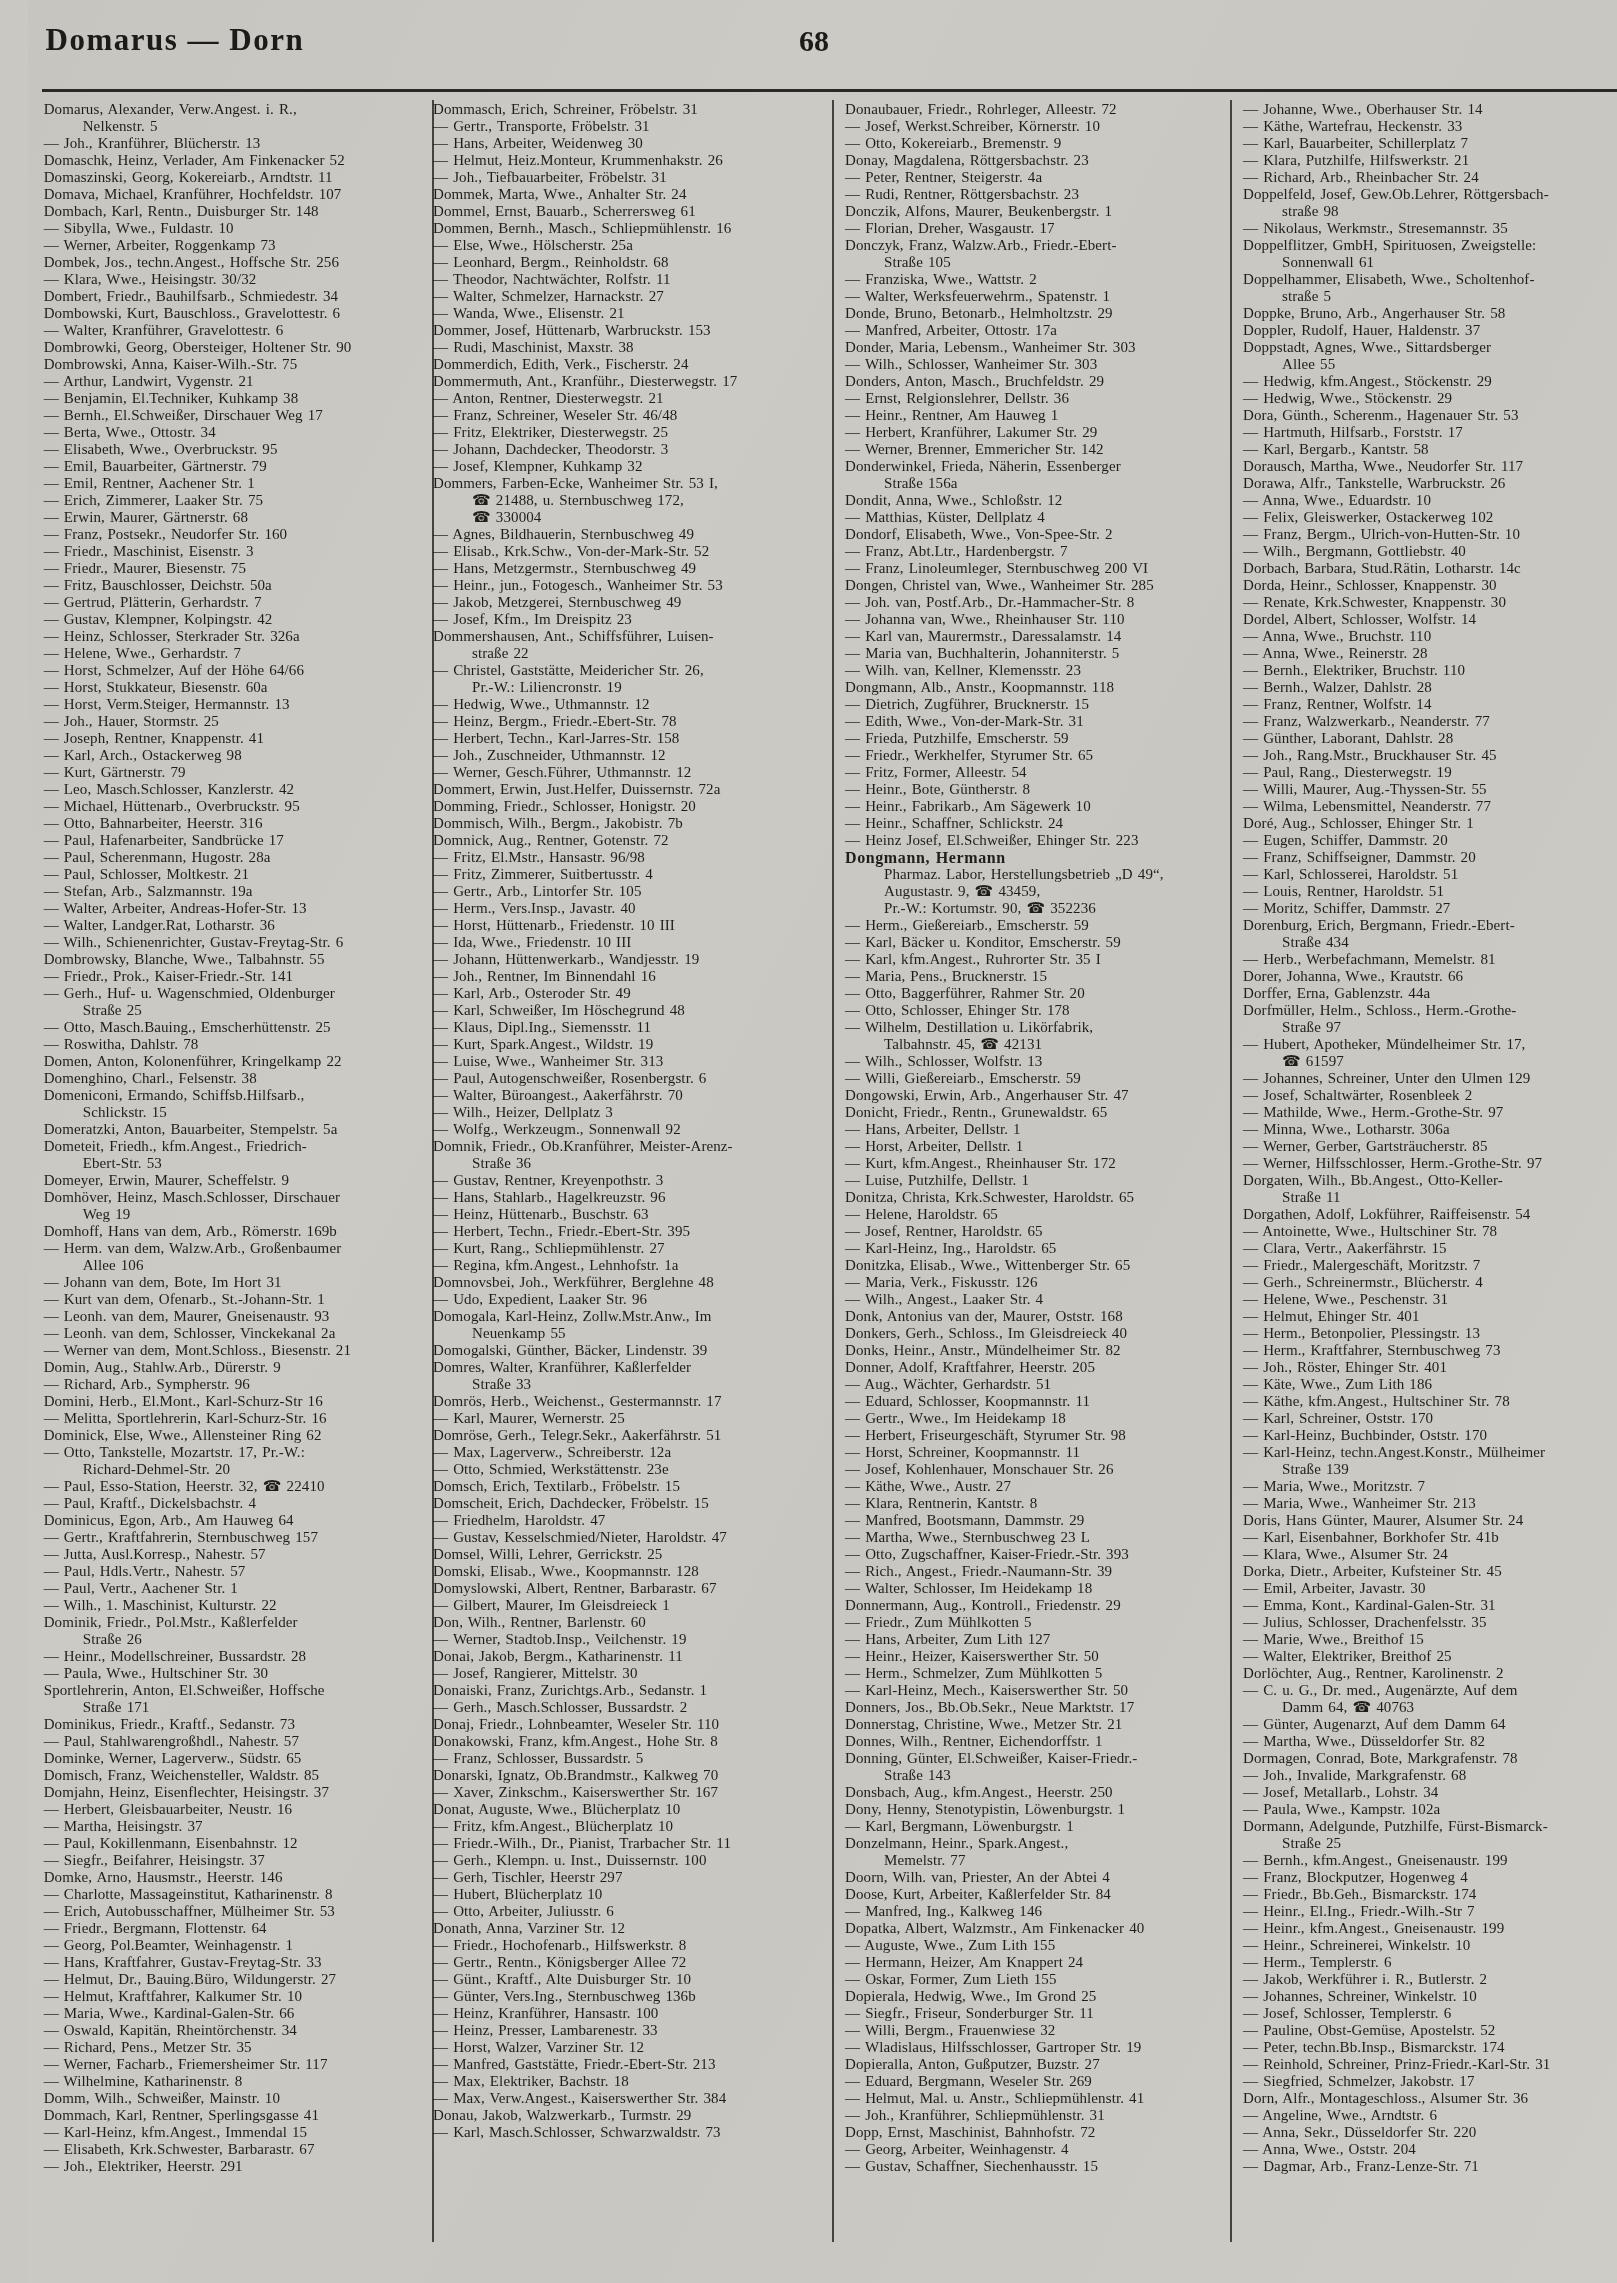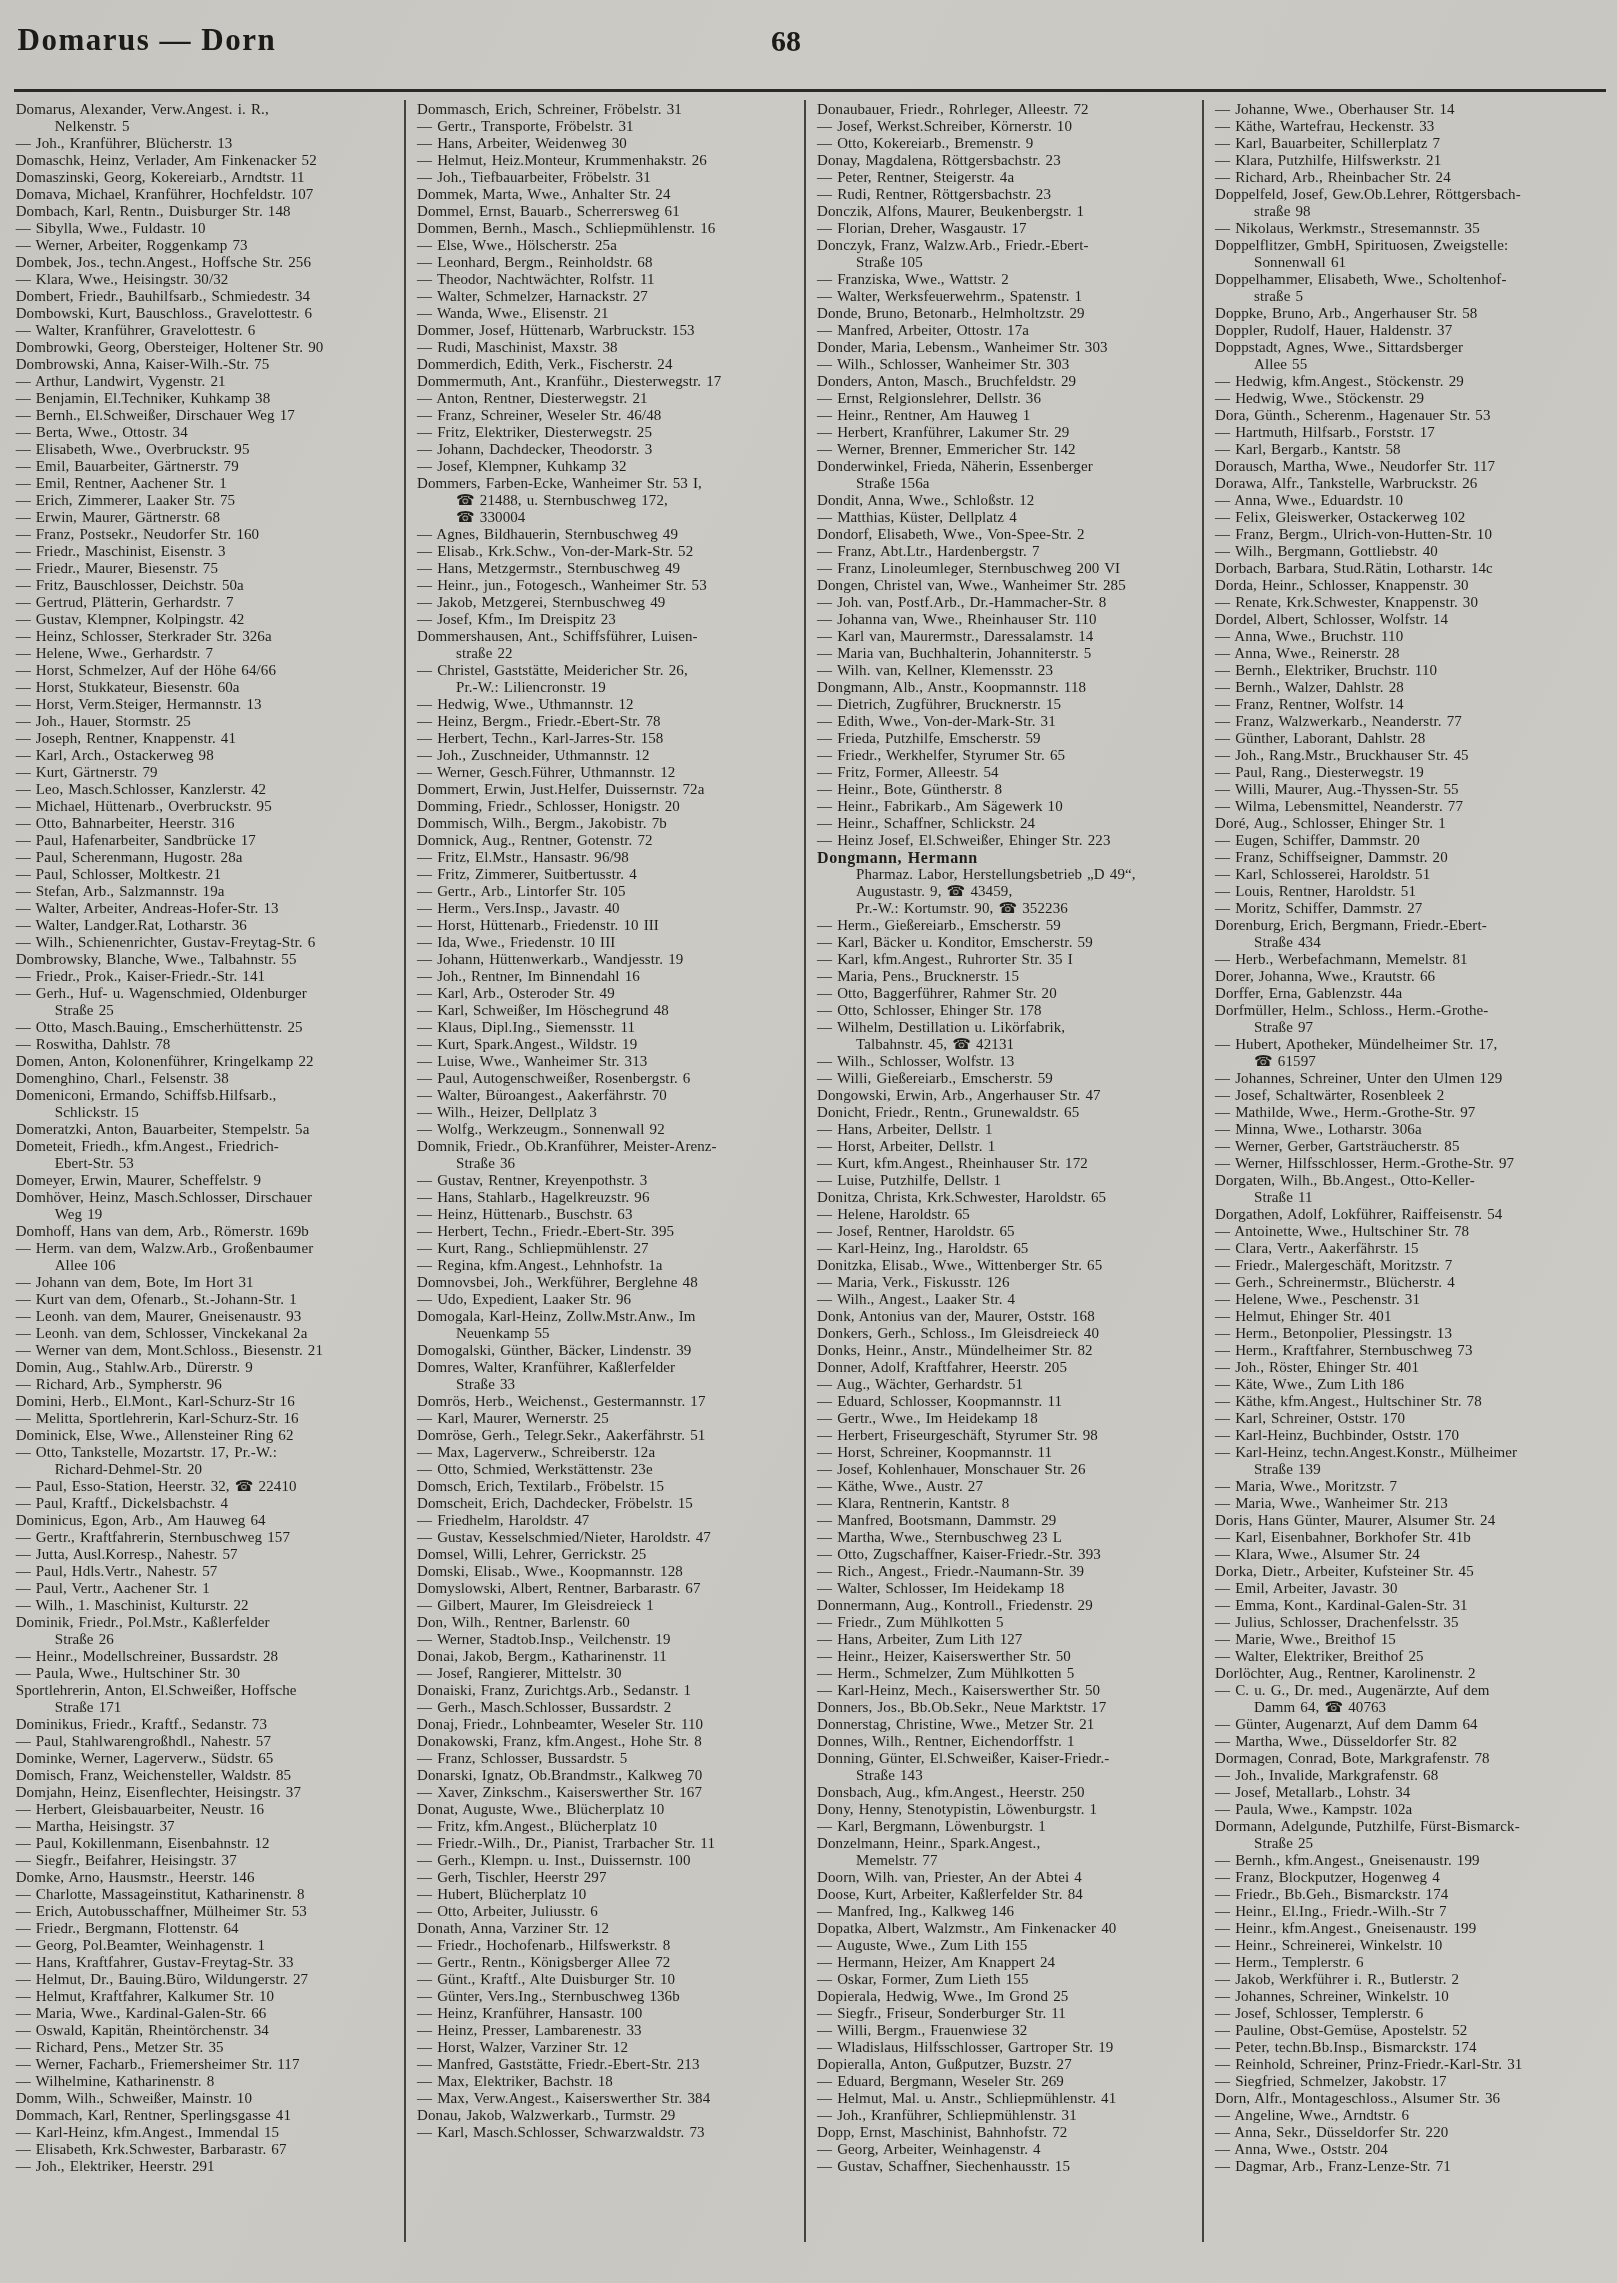--- a/index.html
+++ b/index.html
@@ -5,21 +5,21 @@
   html,body{margin:0;padding:0;}
   body{
     width:1617px;height:2284px;
     background:#c9c8c3;
     font-family:"Liberation Serif", serif;
     color:#211e1a;
     position:relative;
     overflow:hidden;
   }
   .page{position:absolute;inset:0;
-    background:linear-gradient(115deg,#c6c5c0 0%,#cbcac5 30%,#c8c7c2 60%,#cdccc7 100%);}
+    background:linear-gradient(115deg,#c6c5c0 0%,#cbcac5 30%,#c8c7c2 60%,#cdccc7 100%);margin-left:28px;}
   .hdr-title{
     position:absolute;left:17.6px;top:21.6px;
     font-size:31px;font-weight:bold;letter-spacing:1.5px;color:#1d1b17;
   }
   .hdr-page{
     position:absolute;left:747px;top:23.5px;width:78px;text-align:center;
     font-size:30px;font-weight:bold;color:#1d1b17;font-family:Liberation Serif, serif;
   }
   .hdr-rule{
     position:absolute;left:13.7px;top:89px;width:1592px;height:2.9px;
@@ -29,21 +29,21 @@
     position:absolute;top:100px;height:2142px;width:2px;background:#454240;
   }
   .d1{left:404px;}
   .d2{left:804px;}
   .d3{left:1202px;}
   .col{
     position:absolute;top:101px;
     font-size:15px;letter-spacing:0.1px;word-spacing:1.2px;
   }
   .c1{left:15.7px;width:388px;}
-  .c2{left:417px;width:384px;}
+  .c2{left:405px;width:384px;}
   .c3{left:817px;width:382px;}
   .c4{left:1215px;width:394px;}
   .line{
     height:17px;line-height:17px;white-space:nowrap;
   }
   .cont{padding-left:39px;}
   .boldline{font-weight:bold;letter-spacing:0.6px;font-size:16px;}
 </style>
 </head>
 <body>

